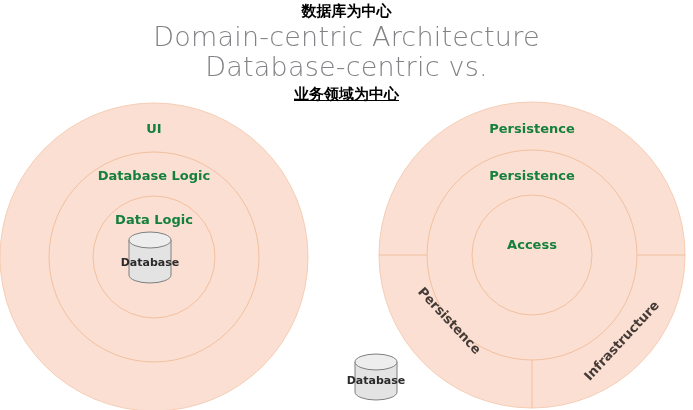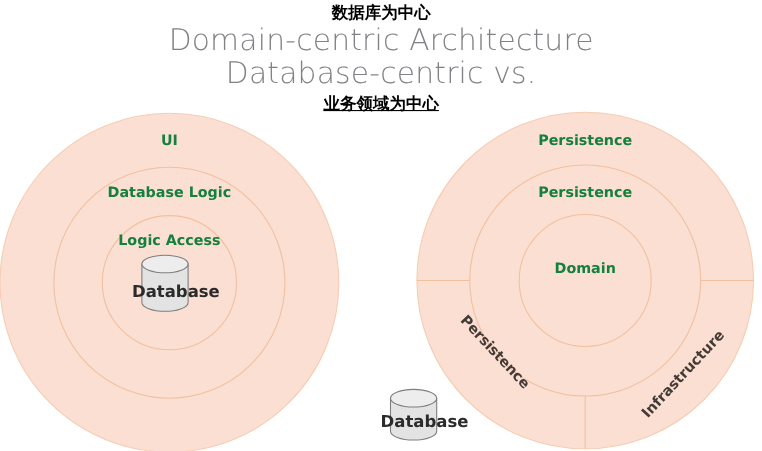--- a/index.html
+++ b/index.html
@@ -70,21 +70,21 @@
     color: #443b37;
     white-space: nowrap;
     transform-origin: 50% 50%;
     pointer-events: none;
   }
 
   .db-label {
     position: absolute;
     font-family: "DejaVu Sans", sans-serif;
     font-weight: 700;
-    font-size: 15px;
+    font-size: 11px;
     color: #2b2b2b;
     white-space: nowrap;
     text-align: center;
     pointer-events: none;
   }
 </style>
 </head>
 <body>
 
 <svg id="canvas" viewBox="0 0 693 410">
@@ -119,23 +119,23 @@
 <div class="title-block">
   <div class="title-line">Domain-centric Architecture</div>
   <div class="title-line">Database-centric vs.</div>
 </div>
 
 <div class="cn-annot" id="cn-top">数据库为中心</div>
 <div class="cn-annot" id="cn-bottom">业务领域为中心</div>
 
 <div class="ring-label lbl-lg" style="left:124px; top:121px; width:60px;">UI</div>
 <div class="ring-label lbl-lg" style="left:84px; top:168px; width:140px;">Database Logic</div>
-<div class="ring-label lbl-lg" style="left:94px; top:212px; width:120px;">Logic Access</div>
+<div class="ring-label lbl-lg" style="left:94px; top:212px; width:120px;">Data Logic</div>
 <div class="db-label" style="left:120px; top:256px; width:60px;">Database</div>
 
 <div class="ring-label lbl-lg" style="left:472px; top:121px; width:120px;">Persistence</div>
 <div class="ring-label lbl-lg" style="left:477px; top:168px; width:110px;">Persistence</div>
-<div class="ring-label lbl-lg" style="left:492px; top:237px; width:80px;">Domain</div>
+<div class="ring-label lbl-lg" style="left:492px; top:237px; width:80px;">Access</div>
 
 <div class="rot-label" style="left:407px; top:313px; transform: rotate(47deg);">Persistence</div>
 <div class="rot-label" style="left:570px; top:333px; transform: rotate(-47deg);">Infrastructure</div>
 
 <div class="db-label" style="left:346px; top:374px; width:60px;">Database</div>
 
 </body></html>

